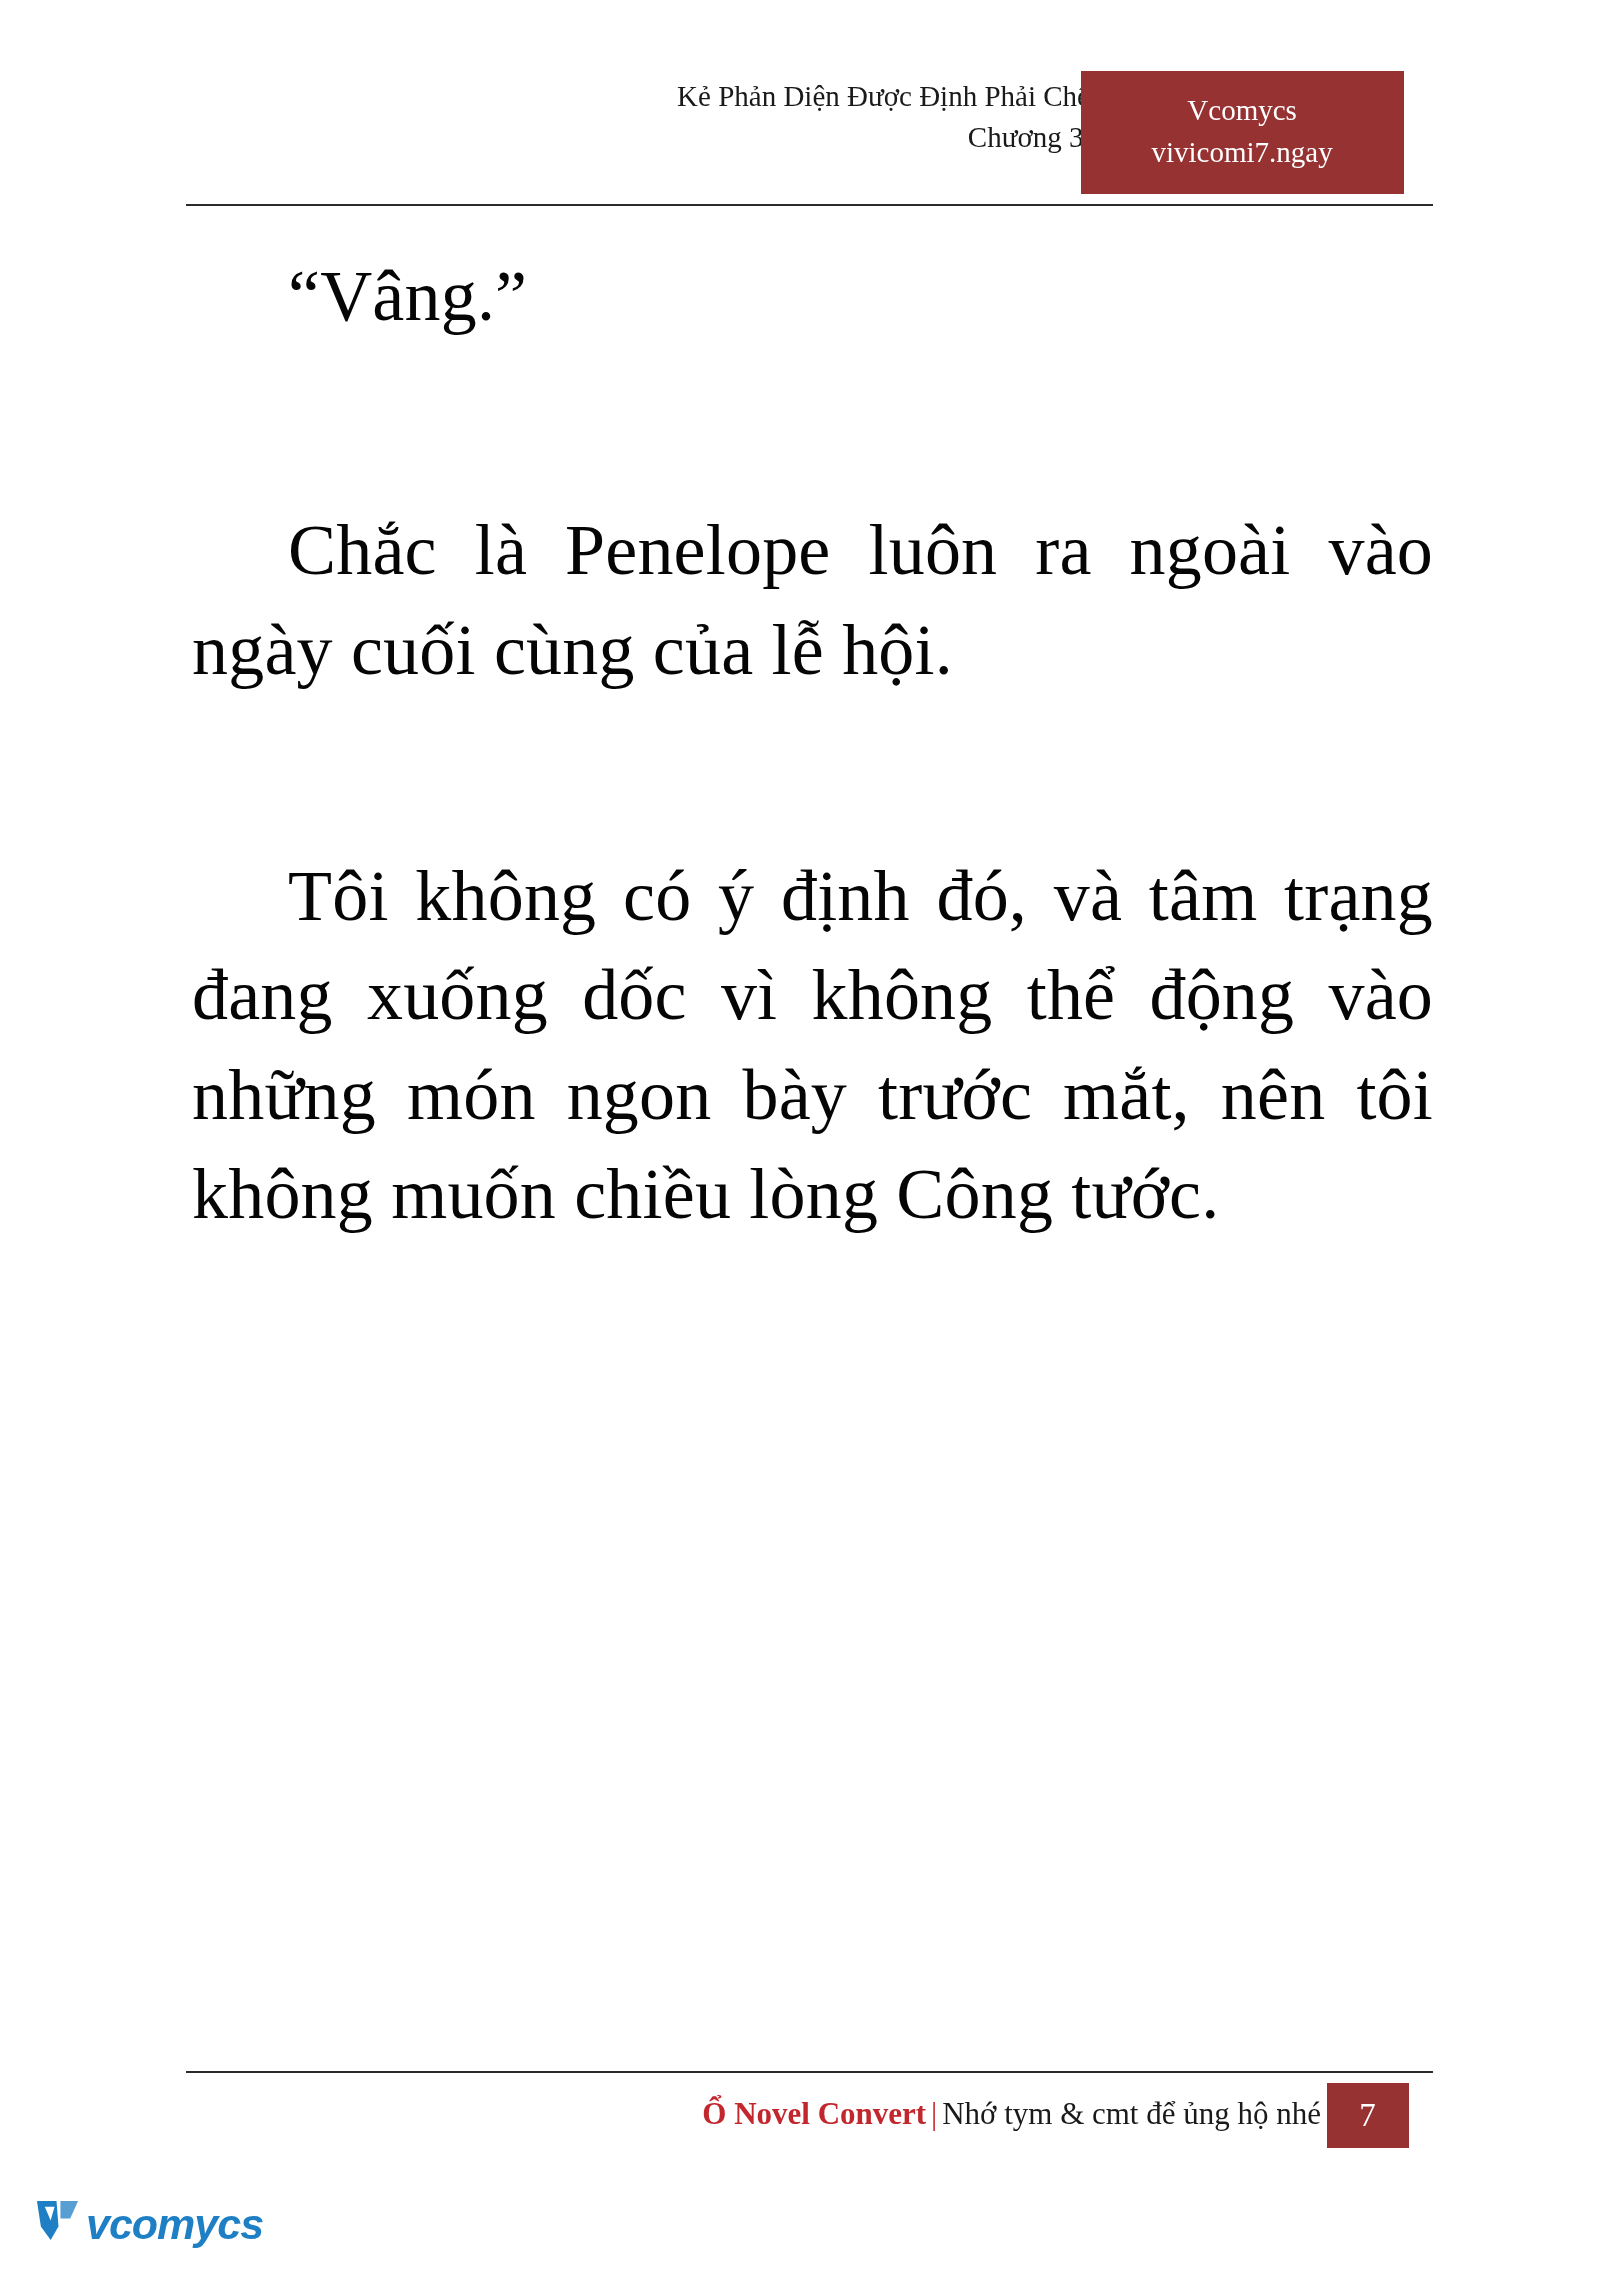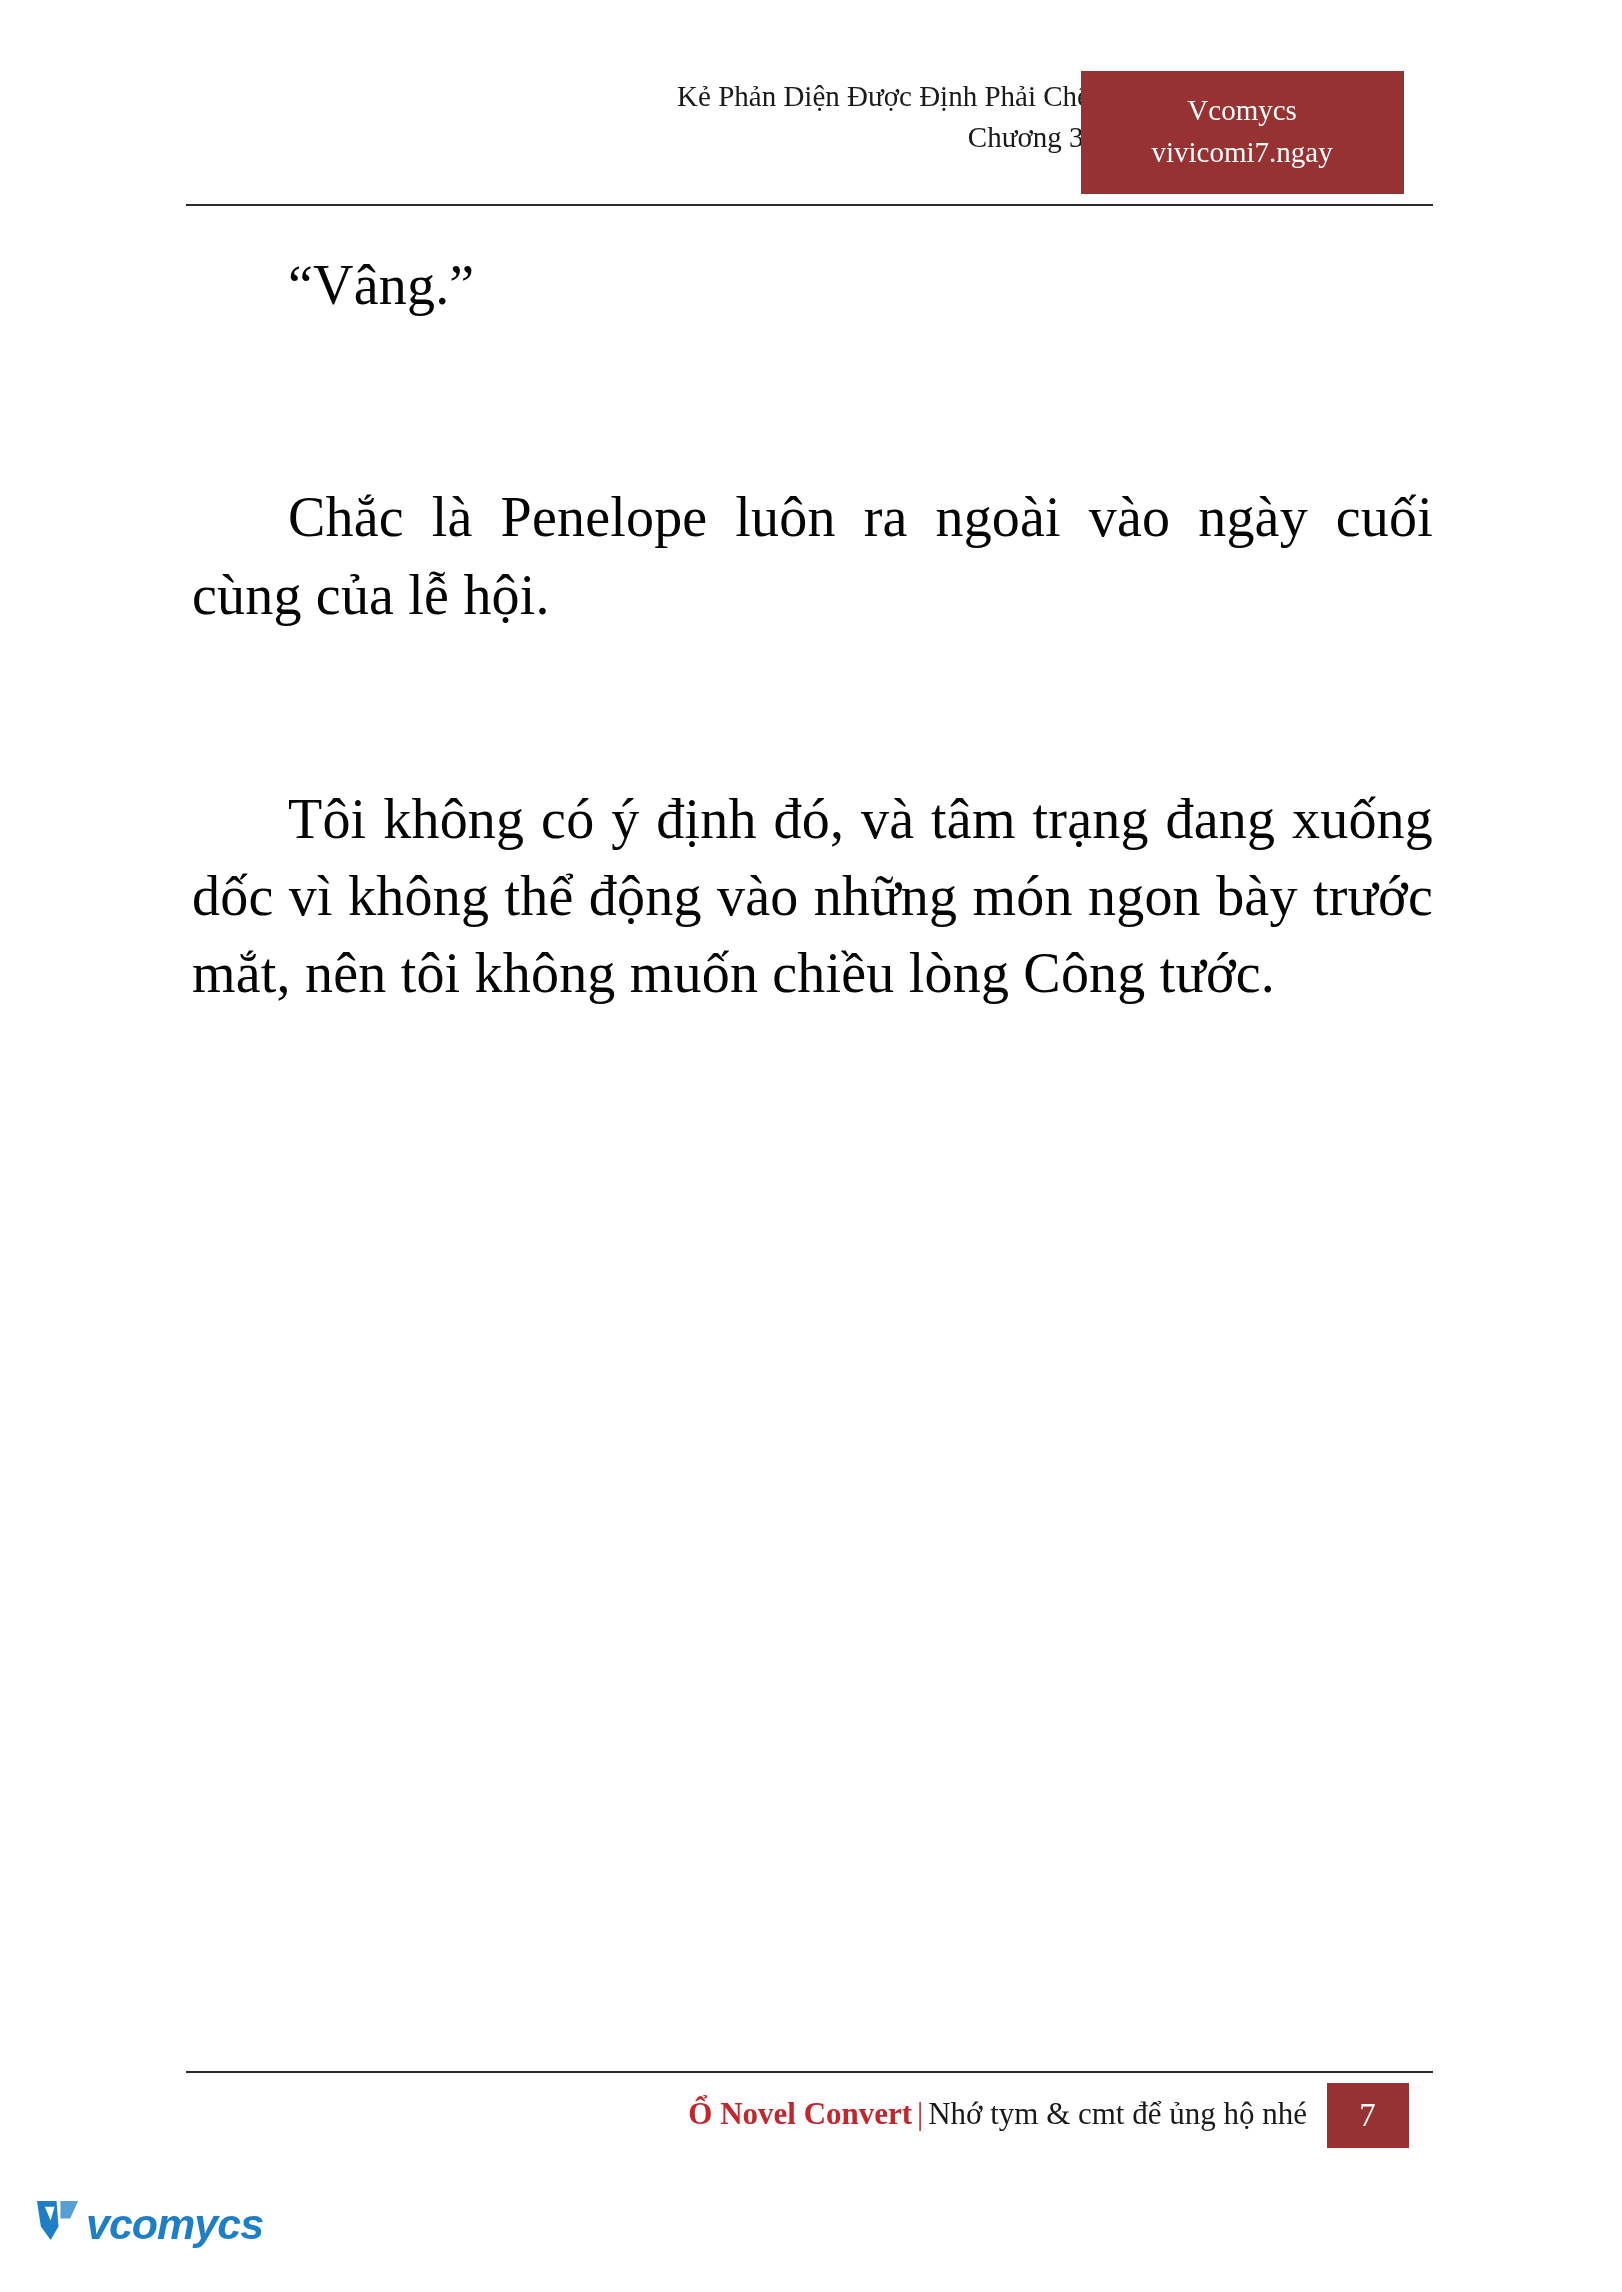--- a/index.html
+++ b/index.html
@@ -69,21 +69,21 @@
 
   
   .content {
     position: absolute;
     left: 192px;
     top: 247px;
     width: 1241px;
   }
   .para {
     font-family: "Liberation Serif", serif;
-    font-size: 56px;
+    font-size: 72px;
     line-height: 1.38;
     color: #050505;
     text-align: justify;
     text-indent: 96px;
     margin: 0 0 73px 0;
     letter-spacing: 0.2px;
   }
   .para.first {
     text-indent: 96px;
     margin-bottom: 155px;
@@ -104,21 +104,21 @@
   }
   .footer {
     position: absolute;
     left: 186px;
     top: 2083px;
     width: 1247px;
     height: 76px;
   }
   .footer-text {
     position: absolute;
-    right: 126px;
+    right: 112px;
     top: 12.7px;
     font-family: "Liberation Serif", serif;
     font-size: 31px;
     white-space: nowrap;
     color: #1a1a1a;
   }
   .footer-brand {
     color: #c1272d;
     font-weight: bold;
   }

